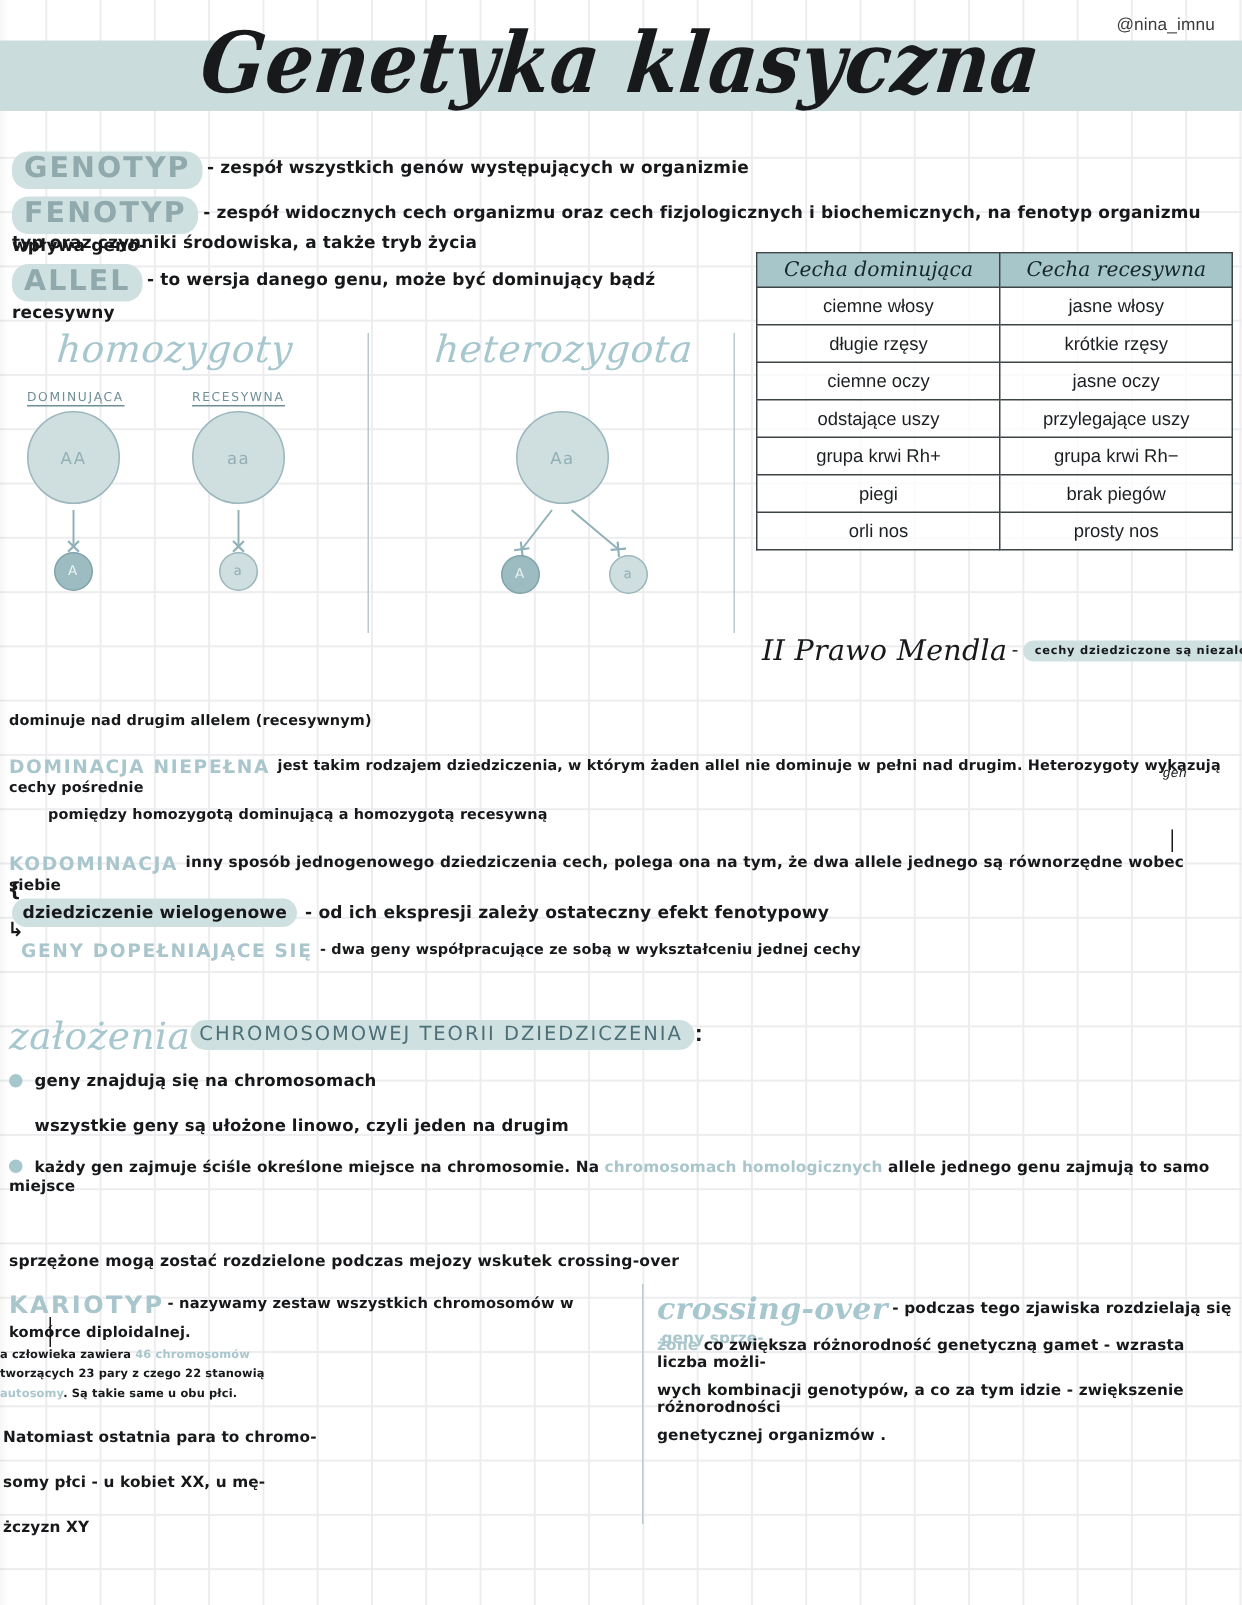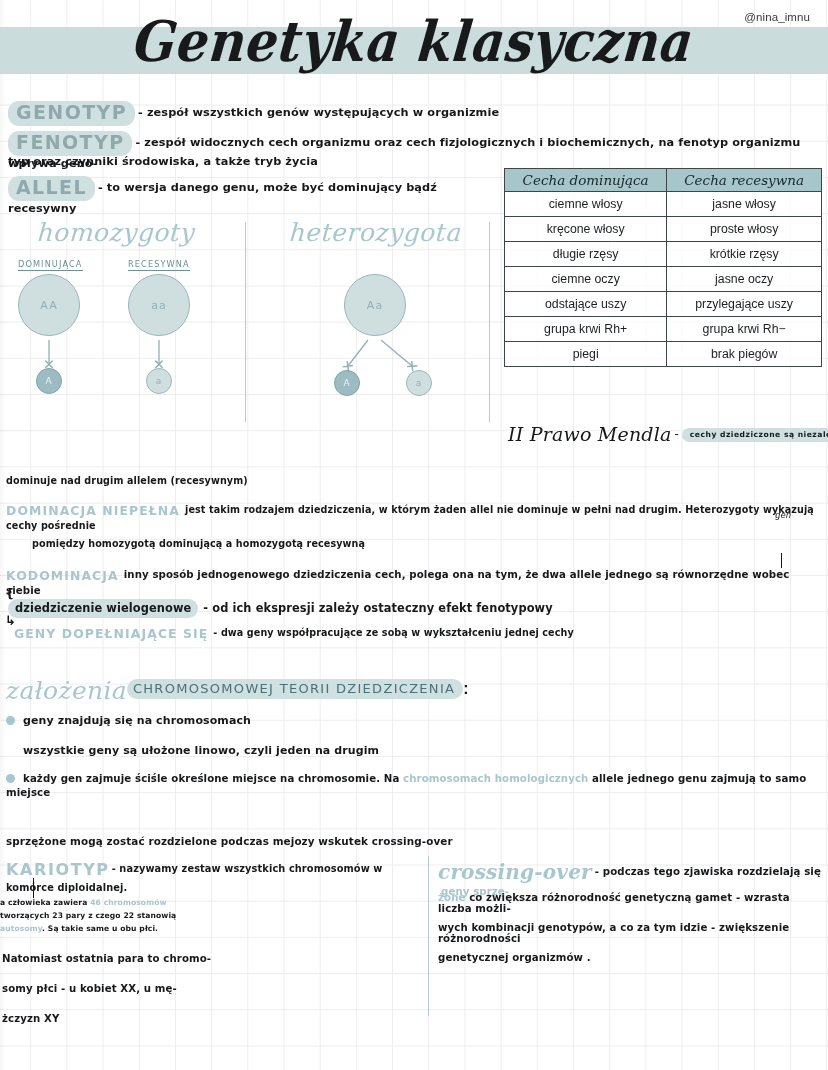--- a/index.html
+++ b/index.html
@@ -422,42 +422,42 @@
         <th>Cecha dominująca</th>
         <th>Cecha recesywna</th>
       </tr>
     </thead>
     <tbody id="trait-body">
         <tr>
           <td>ciemne włosy</td>
           <td>jasne włosy</td>
         </tr>
         <tr>
-          <td>kręcone włosy</td>
-          <td>proste włosy</td>
-        </tr>
-        <tr>
           <td>długie rzęsy</td>
           <td>krótkie rzęsy</td>
         </tr>
         <tr>
           <td>ciemne oczy</td>
           <td>jasne oczy</td>
         </tr>
         <tr>
           <td>odstające uszy</td>
           <td>przylegające uszy</td>
         </tr>
         <tr>
           <td>grupa krwi Rh+</td>
           <td>grupa krwi Rh−</td>
         </tr>
         <tr>
           <td>piegi</td>
           <td>brak piegów</td>
+        </tr>
+        <tr>
+          <td>orli nos</td>
+          <td>prosty nos</td>
         </tr>
       </tbody>
   </table>
 
   <div id="mendel">
     <span class="law">II Prawo Mendla</span><span class="dash">-</span><span class="note">cechy dziedziczone są niezależne od siebie</span>
   </div>
 
   <div class="para hw" id="p-dom-pelna-2">dominuje nad drugim allelem (recesywnym)</div>
 

